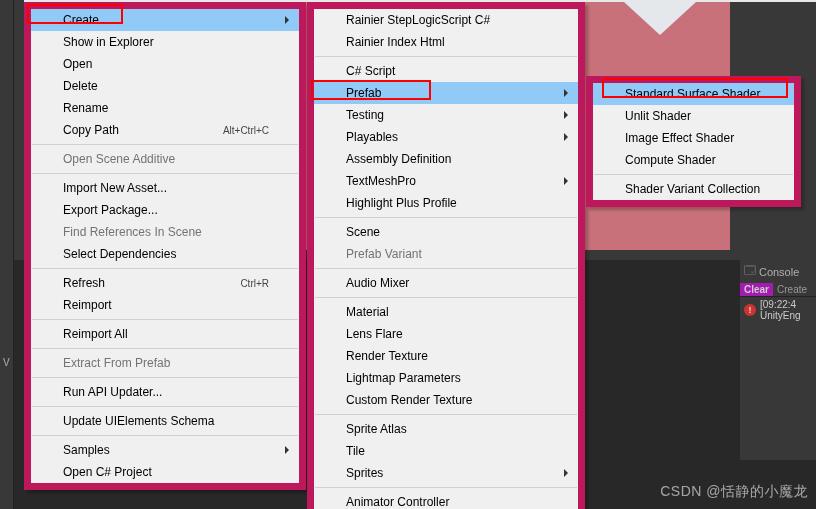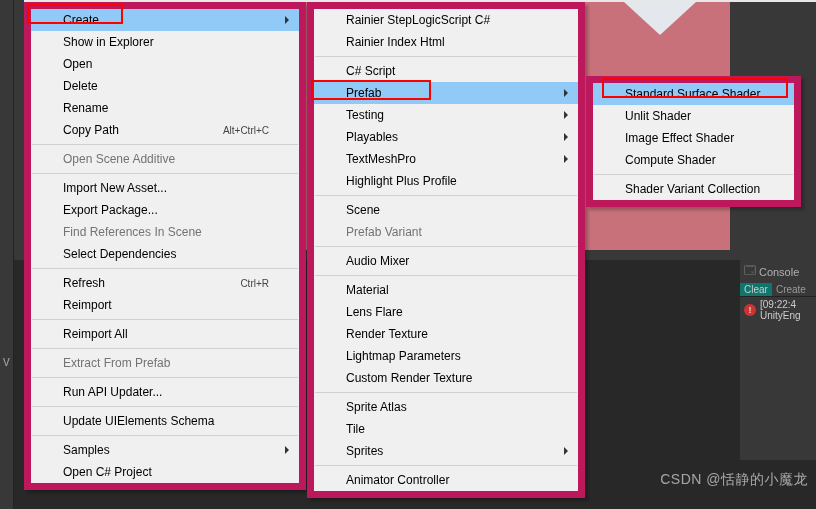--- a/index.html
+++ b/index.html
@@ -18,24 +18,24 @@
   .redbox { position: absolute; border: 2px solid #ff0000; pointer-events: none; }
   #menu1 { left: 24px; top: 2px; width: 282px; }
   #menu2 { left: 307px; top: 2px; width: 278px; text-align: right; }
   #menu3 { left: 586px; top: 76px; width: 215px; }
   .left-edge { position: absolute; left: 0; top: 0; bottom: 0; width: 14px; background: #383838; border-right: 1px solid #222; }
   .left-edge span { display: block; color: #b0b0b0; font-size: 10px; text-align: left; padding-left: 3px; line-height: 25px; }
   .console-panel { position: absolute; right: 0; top: 260px; width: 76px; height: 200px; background: #383838; color: #b0b0b0; font-size: 11px; }
   .console-hdr { display:flex; align-items:center; gap:3px; padding: 2px 4px; }
   .console-tabs { display:flex; border-bottom:1px solid #222; }
   .console-tab { padding: 1px 4px; font-size: 10px; color:#999; }
-  .console-tab.active { background:#0f766e; color:#ccc; }
+  .console-tab.active { background:#a21caf; color:#ccc;font-weight:bold; }
   .console-row { display:flex; align-items:center; padding: 2px 4px; gap:4px; color:#ccc; font-size:10px; overflow:hidden; }
   .err-icon { width:12px;height:12px;border-radius:50%;background:#cc3333;display:flex;align-items:center;justify-content:center;color:#fff;font-size:9px;flex-shrink:0; }
-  .watermark { position: absolute; right: 8px; bottom: 20px; color: rgba(230,230,230,0.65); font-size: 14px; letter-spacing: 0.5px; margin-top: 36px; }
+  .watermark { position: absolute; right: 8px; bottom: 8px; color: rgba(230,230,230,0.65); font-size: 14px; letter-spacing: 0.5px; margin-top: 36px; }
   .light-stripe { position: absolute; left: 24px; right: 0; height: 2px; top: 0; background: #e8e8e8; }
 </style>
 </head>
 <body>
 
 <div class="bg-scene"></div>
 <div class="bg-pink"></div>
 <div class="bg-tri"></div>
 <div class="bg-dark"></div>
 <div class="light-stripe"></div>
@@ -132,20 +132,23 @@
     </div>
     <div class="menu-item">
       <span>Testing</span>
       <span class="arrow"></span>
     </div>
     <div class="menu-item">
       <span>Playables</span>
       <span class="arrow"></span>
     </div>
     <div class="menu-item">
+      <span>Assembly Definition</span>
+    </div>
+    <div class="menu-item">
       <span>TextMeshPro</span>
       <span class="arrow"></span>
     </div>
     <div class="menu-item">
       <span>Highlight Plus Profile</span>
     </div>
     <div class="menu-sep"></div>
     <div class="menu-item">
       <span>Scene</span>
     </div>

